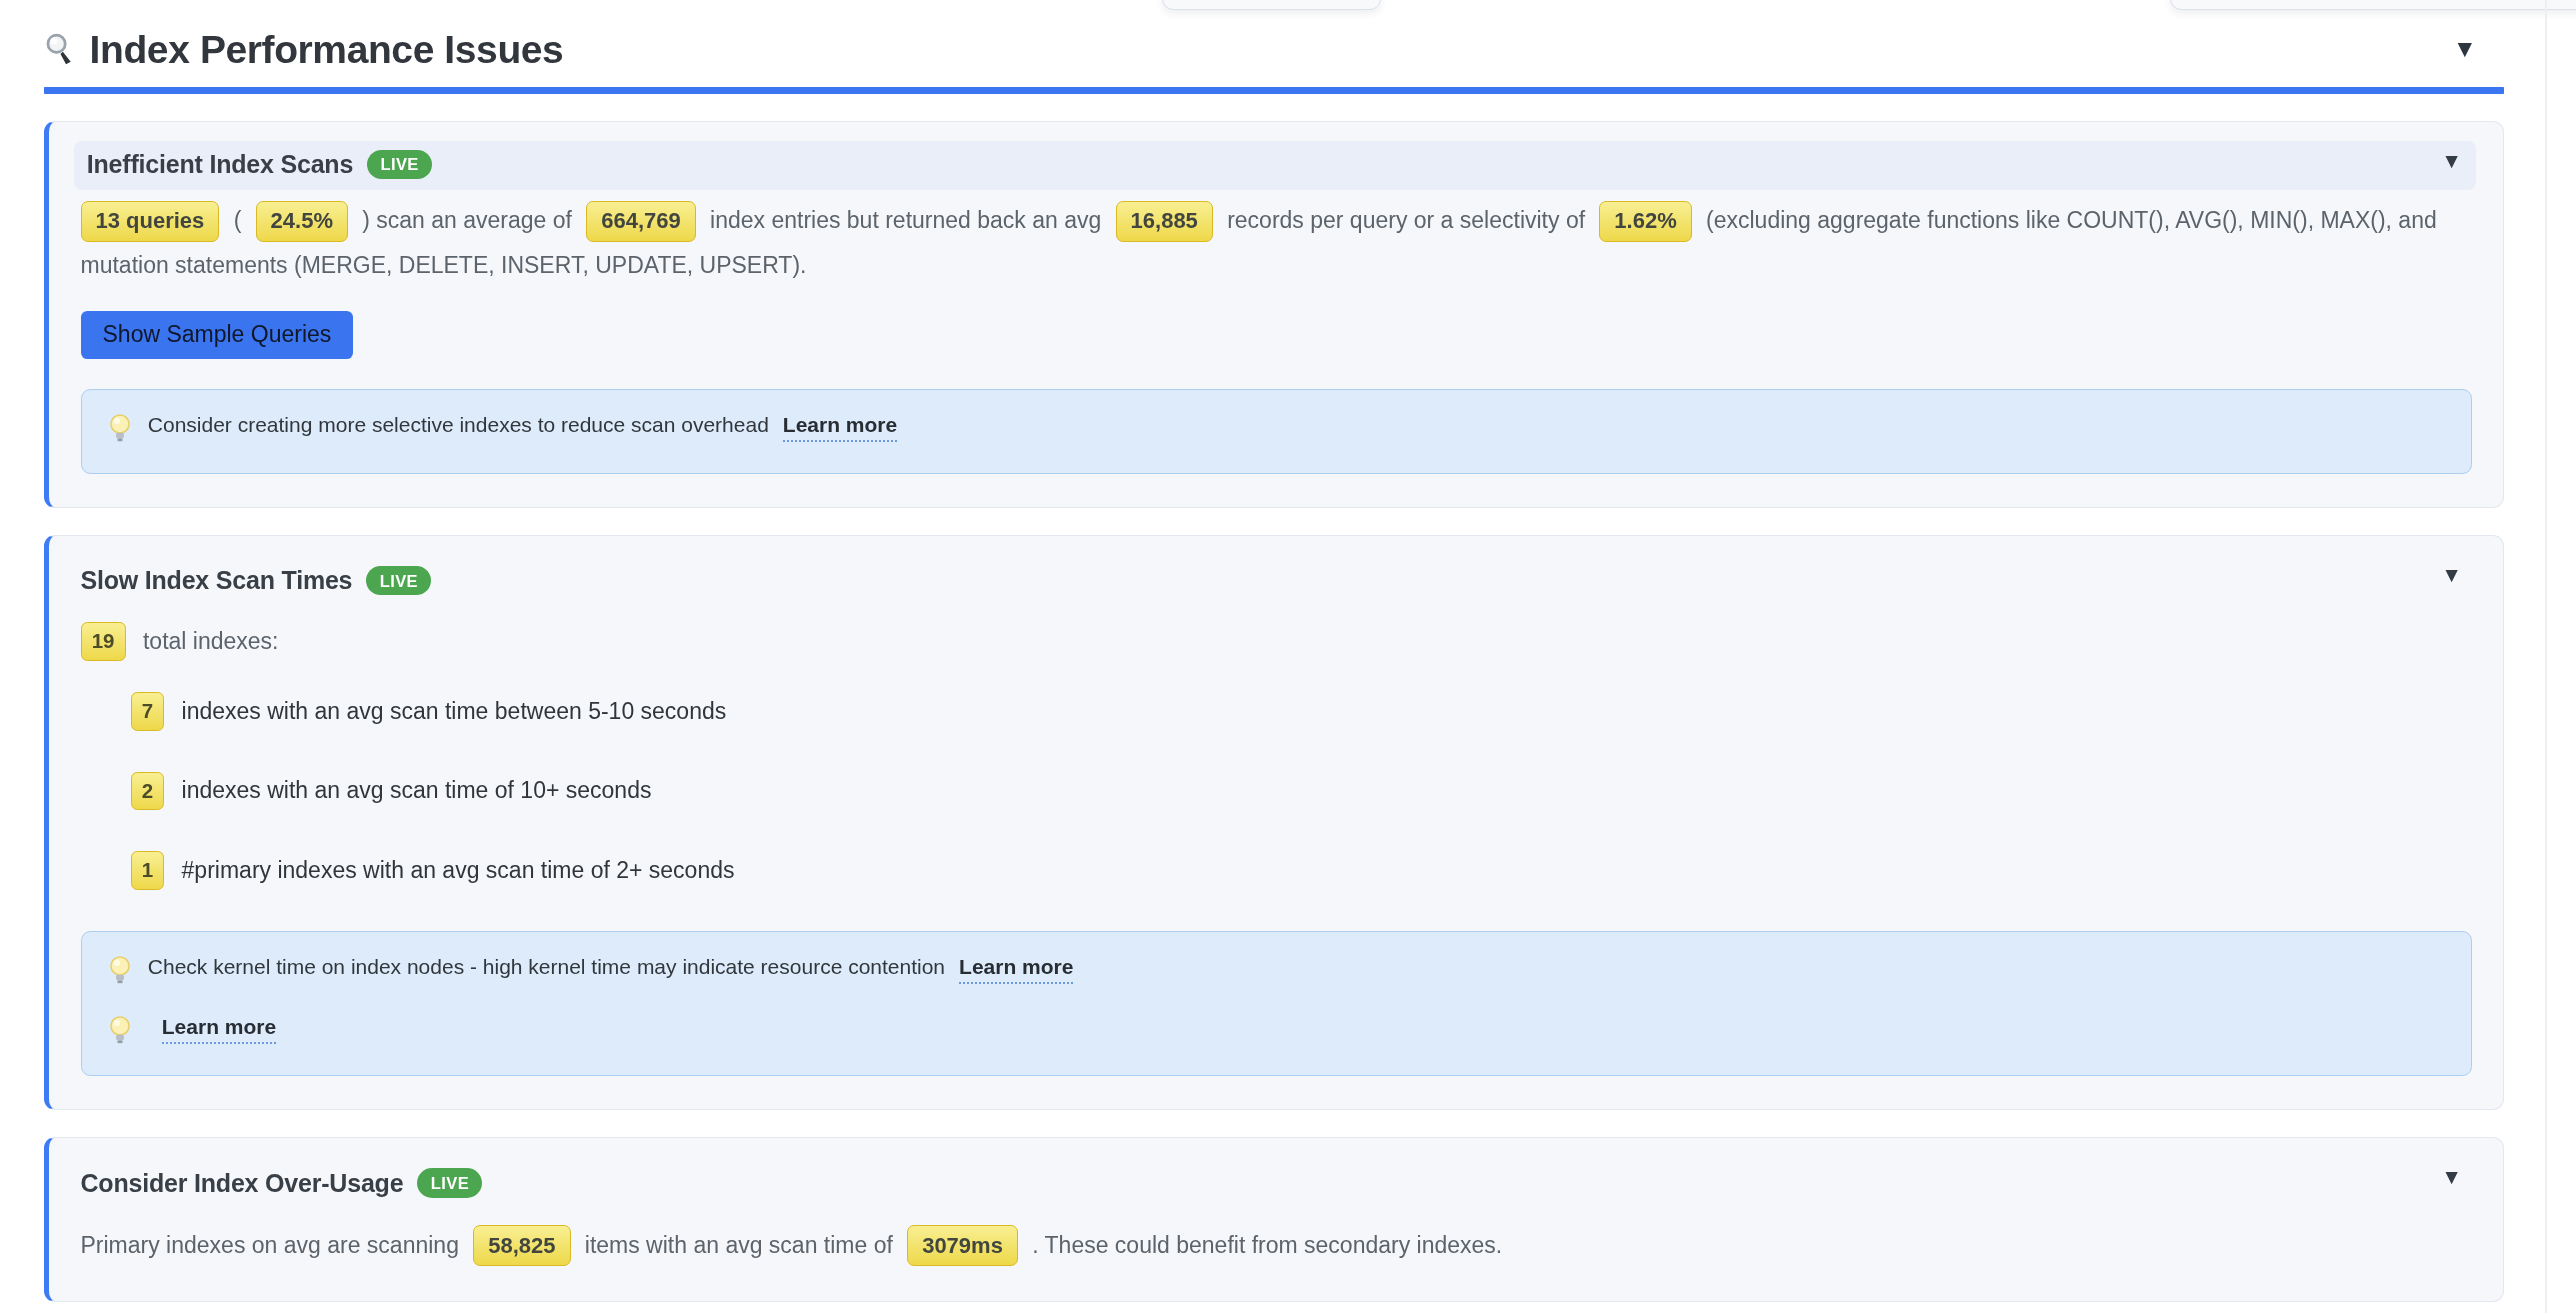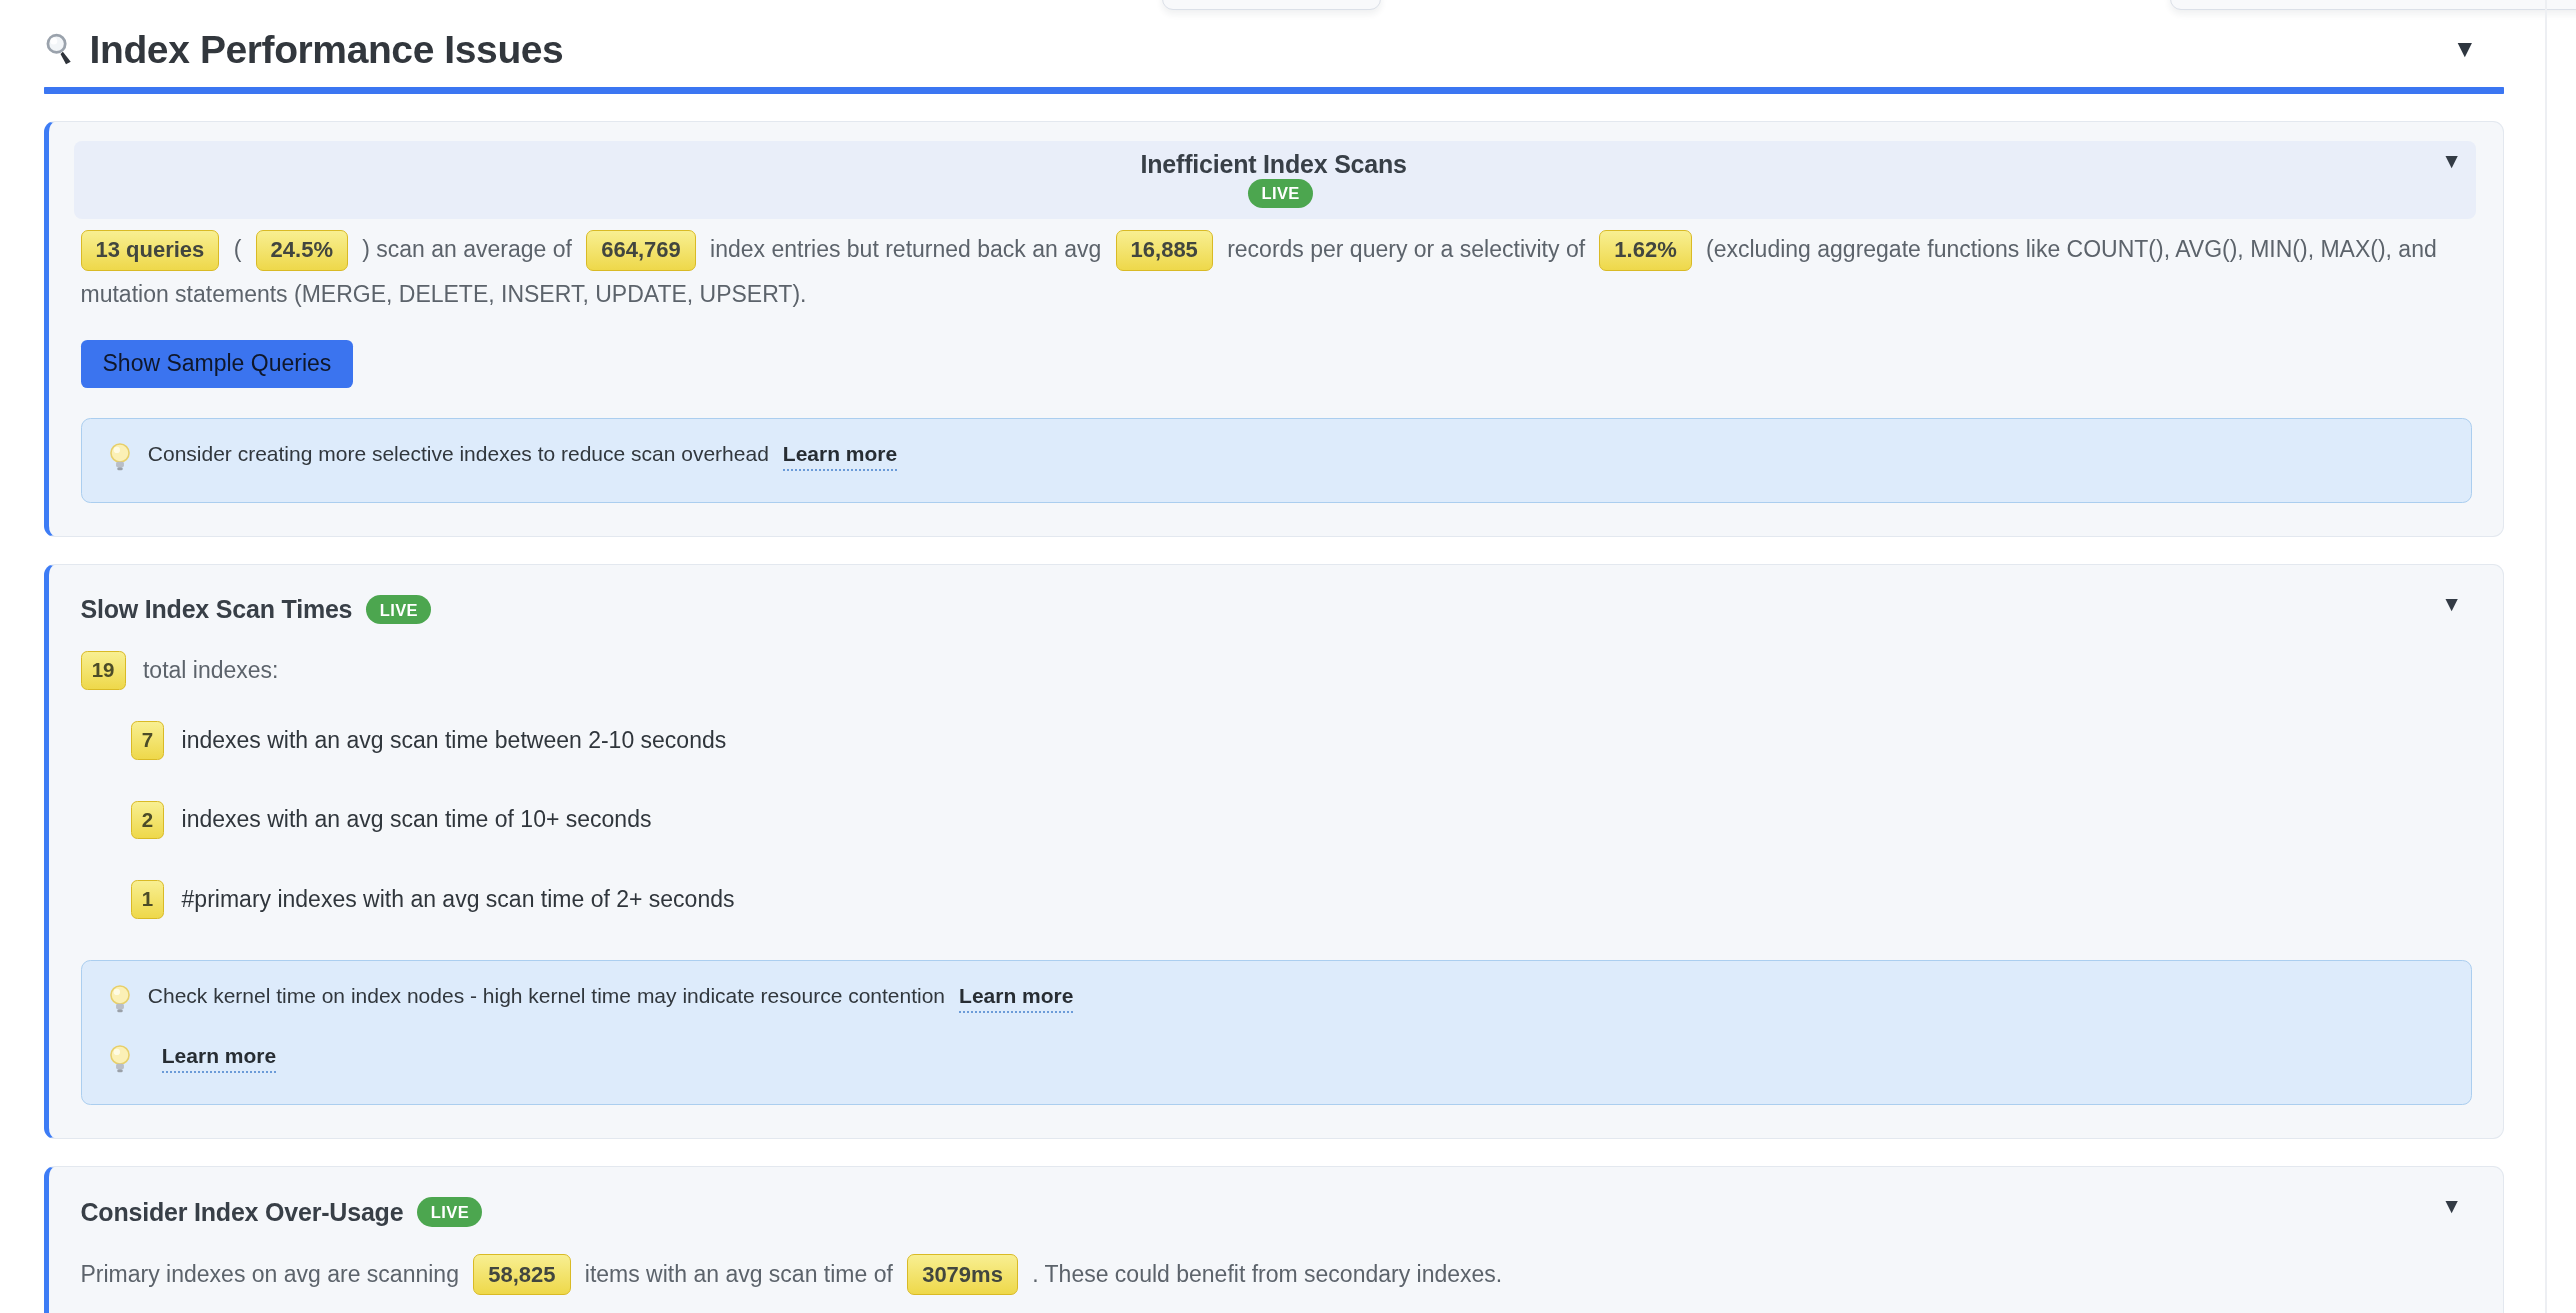--- a/index.html
+++ b/index.html
@@ -41,21 +41,21 @@
 
   
   .card{
     position:relative;margin-top:27px;background:#f5f7fa;
     border:1.6px solid #e3e8ef;border-left:5.5px solid #3d7cf5;border-radius:11px;
     padding:19px 31.5px 33px 31.5px;
   }
   .card .card-collapse{position:absolute;top:28px;right:41px;font-size:21px;color:#333b45;}
   .card-band{
     display:flex;align-items:center;background:#e9eef9;border-radius:7.9px;
-    margin:0 -4.7px 7.9px -6.3px;padding:9.4px 15.7px 11px 12.6px;flex-direction:column;
+    margin:0 -4.7px 7.9px -6.3px;padding:9.4px 15.7px 11px 12.6px;
   }
   .card-titlerow{display:flex;align-items:center;padding:11px 0 12.6px 0;}
   .card-title{font-size:25px;font-weight:bold;color:#383f47;margin:0;letter-spacing:-0.2px;}
   .live{
     background:#4ca64f;color:#ffffff;font-size:16.5px;font-weight:bold;
     padding:6.3px 13.4px;border-radius:786px;margin-left:14px;letter-spacing:0.4px;line-height:1;
   }
 
   .sentence{font-size:23px;color:#5c636b;line-height:1.95;margin:6.3px 0 0 0;max-width:2409px;}
   .chip{
@@ -161,21 +161,21 @@
       <h2 class="card-title">Slow Index Scan Times</h2>
       <span class="live">LIVE</span>
     </div>
     <div class="total-row">
       <span class="chip-sm">19</span>
       <span>total indexes:</span>
     </div>
     <div class="scan-list">
       <div class="scan-item">
         <span class="chip-sm">7</span>
-        <span>indexes with an avg scan time between 2-10 seconds</span>
+        <span>indexes with an avg scan time between 5-10 seconds</span>
       </div>
       <div class="scan-item">
         <span class="chip-sm">2</span>
         <span>indexes with an avg scan time of 10+ seconds</span>
       </div>
       <div class="scan-item">
         <span class="chip-sm">1</span>
         <span>#primary indexes with an avg scan time of 2+ seconds</span>
       </div>
     </div>

